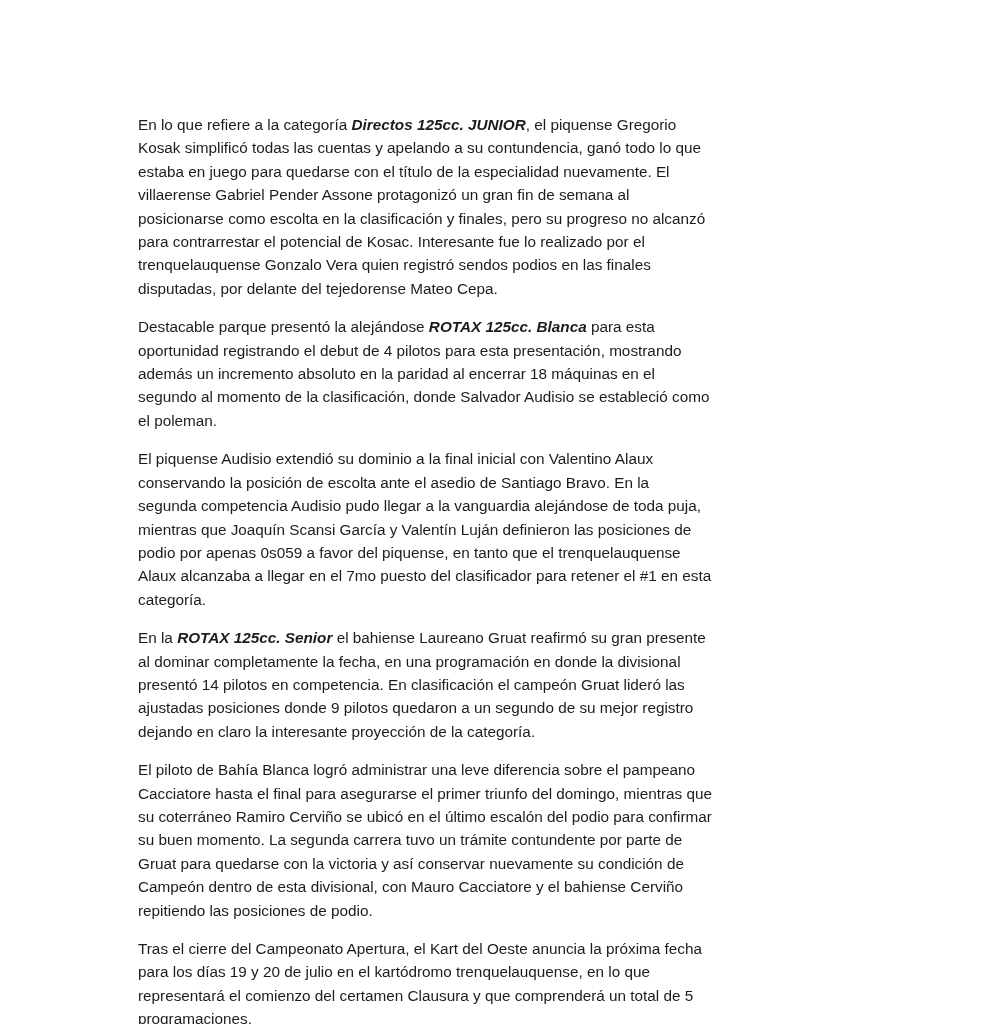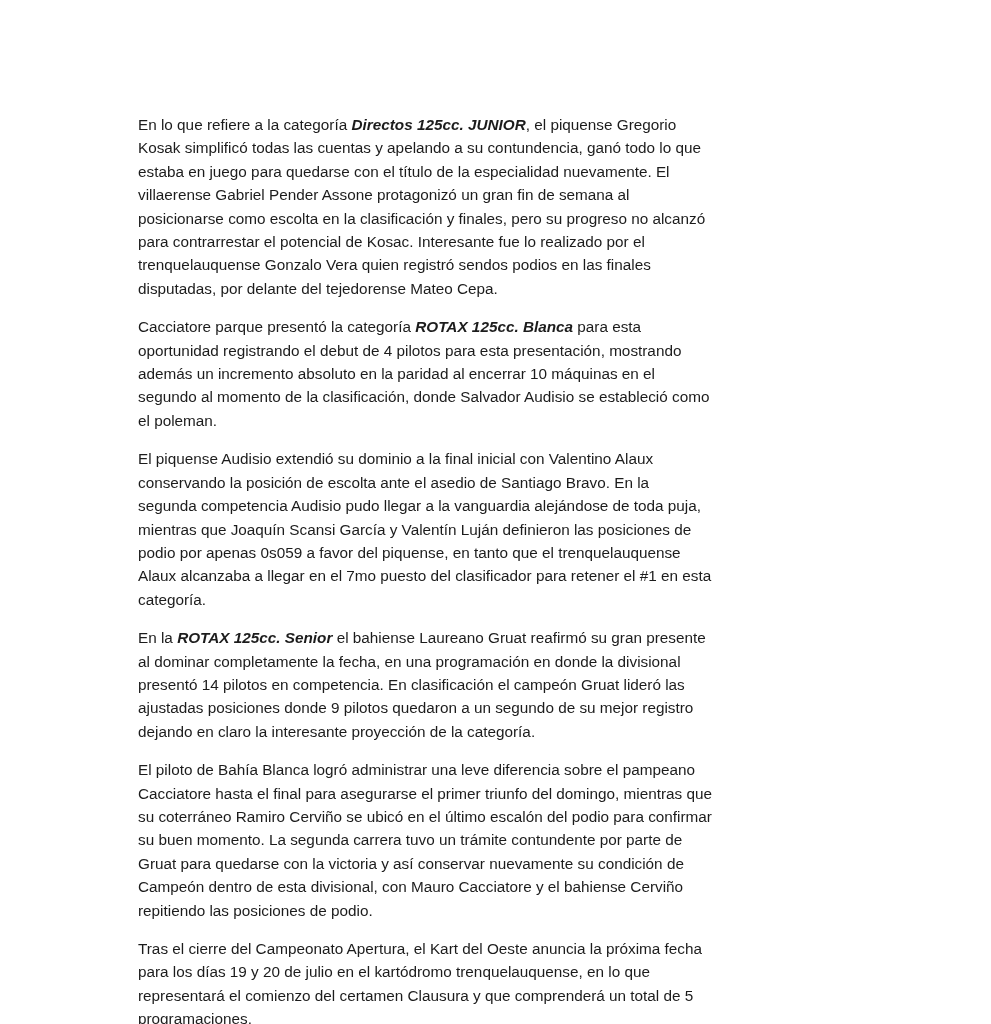--- a/index.html
+++ b/index.html
@@ -32,21 +32,21 @@
 </head>
 <body>
 
 <div class="page">
 
   <p>
     <span>En lo que refiere a la categoría </span><span class="cat">Directos 125cc. JUNIOR</span><span>, el piquense Gregorio Kosak simplificó todas las cuentas y apelando a su contundencia, ganó todo lo que estaba en juego para quedarse con el título de la especialidad nuevamente. El villaerense Gabriel Pender Assone protagonizó un gran fin de semana al posicionarse como escolta en la clasificación y finales, pero su progreso no alcanzó para contrarrestar el potencial de Kosac. Interesante fue lo realizado por el trenquelauquense Gonzalo Vera quien registró sendos podios en las finales disputadas, por delante del tejedorense Mateo Cepa.</span>
   </p>
 
   <p>
-    <span>Cacciatore parque presentó la categoría </span><span class="cat">ROTAX 125cc. Blanca</span><span> para esta oportunidad registrando el debut de 4 pilotos para esta presentación, mostrando además un incremento absoluto en la paridad al encerrar 10 máquinas en el segundo al momento de la clasificación, donde Salvador Audisio se estableció como el poleman.</span>
+    <span>Destacable parque presentó la alejándose </span><span class="cat">ROTAX 125cc. Blanca</span><span> para esta oportunidad registrando el debut de 4 pilotos para esta presentación, mostrando además un incremento absoluto en la paridad al encerrar 18 máquinas en el segundo al momento de la clasificación, donde Salvador Audisio se estableció como el poleman.</span>
   </p>
 
   <p>
     <span>El piquense Audisio extendió su dominio a la final inicial con Valentino Alaux conservando la posición de escolta ante el asedio de Santiago Bravo. En la segunda competencia Audisio pudo llegar a la vanguardia alejándose de toda puja, mientras que Joaquín Scansi García y Valentín Luján definieron las posiciones de podio por apenas 0s059 a favor del piquense, en tanto que el trenquelauquense Alaux alcanzaba a llegar en el 7mo puesto del clasificador para retener el #1 en esta categoría.</span>
   </p>
 
   <p>
     <span>En la </span><span class="cat">ROTAX 125cc. Senior</span><span> el bahiense Laureano Gruat reafirmó su gran presente al dominar completamente la fecha, en una programación en donde la divisional presentó 14 pilotos en competencia. En clasificación el campeón Gruat lideró las ajustadas posiciones donde 9 pilotos quedaron a un segundo de su mejor registro dejando en claro la interesante proyección de la categoría.</span>
   </p>
 

